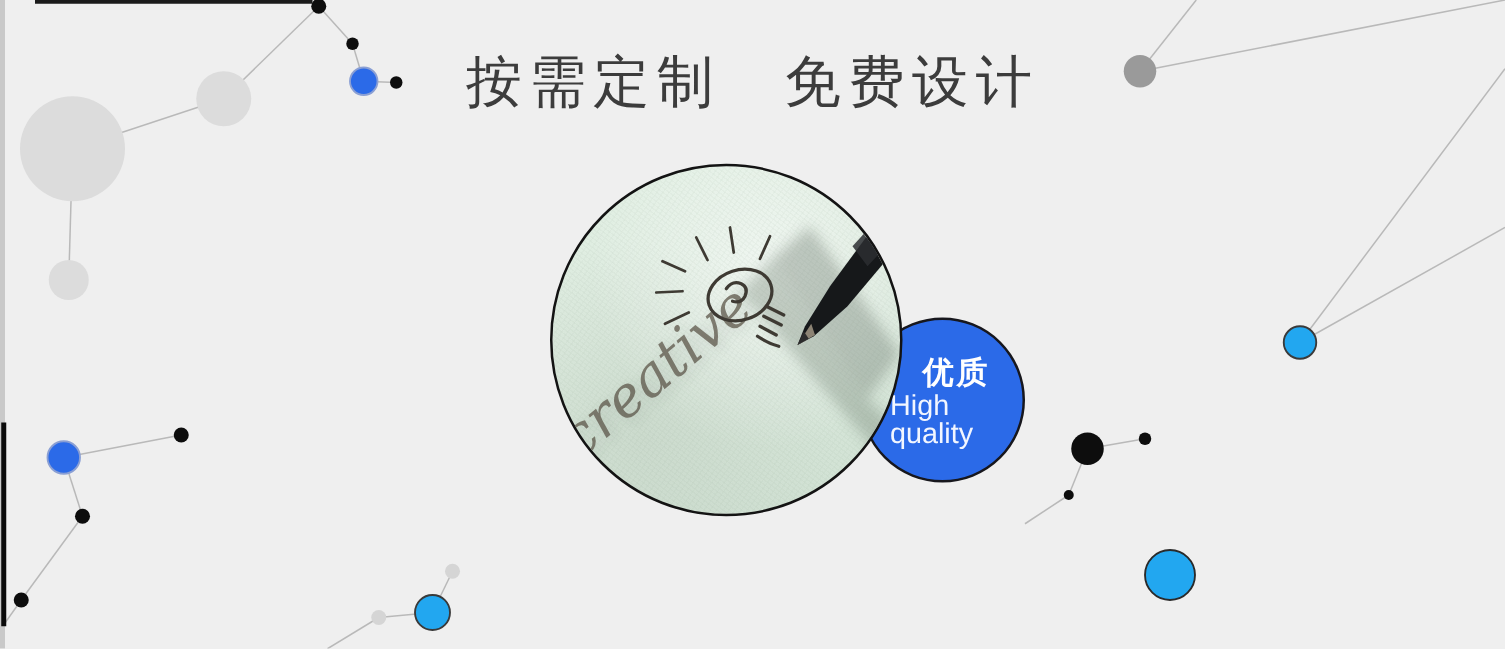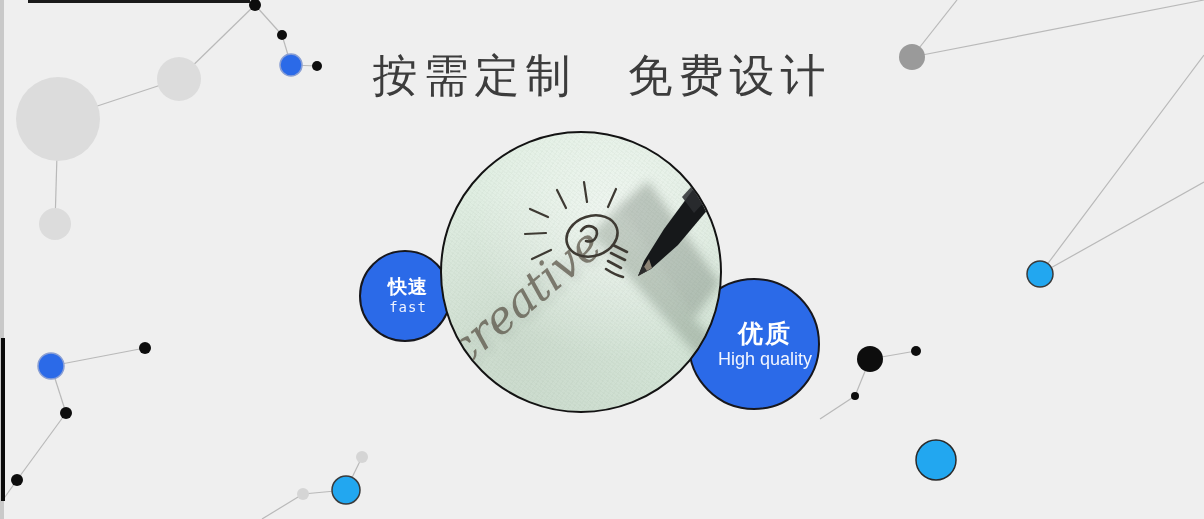--- a/index.html
+++ b/index.html
@@ -40,21 +40,21 @@
   .edge-strip-top-black {
     position: absolute;
     left: 28px; top: 0px;
     width: 222px; height: 3px;
     background: #1b1b1b;
   }
 
   
   .headline {
     position: absolute;
-    left: 0; top: 46px;
+    left: 0; top: 36px;
     width: 1204px;
     text-align: center;
     font-size: 45px;
     line-height: 60px;
     letter-spacing: 6px;
     color: #3c3c3c;
     font-weight: 400;
     white-space: pre;
   }
 
@@ -87,37 +87,37 @@
   .bubble-fast .en {
     color: #eef3ff;
     font-size: 14px;
     line-height: 18px;
     letter-spacing: 1px;
     font-family: "DejaVu Sans Mono", "Liberation Mono", monospace;
     margin-left: 6px;
   }
 
   .bubble-quality {
-    left: 688px; top: 278px;
+    left: 688px; top: 254px;
     width: 132px; height: 132px;
     background: #2b6ae8;
     border: 2px solid #17171d;
     z-index: 2;
   }
   .bubble-quality .zh {
     color: #ffffff;
     font-size: 25px;
     font-weight: bold;
     letter-spacing: 2px;
     line-height: 30px;
     margin-left: 22px;
   }
   .bubble-quality .en {
     color: #f2f6ff;
-    font-size: 18px;
+    font-size: 23px;
     line-height: 22px;
     margin-left: 22px;
   }
 
   
   .bubble-photo {
     left: 440px; top: 131px;
     width: 282px; height: 282px;
     border: 2px solid #131313;
     overflow: hidden;
@@ -213,24 +213,20 @@
         <circle cx="936" cy="460" r="20" fill="#22a7f0" stroke="#2a2a2a" stroke-width="1.5"></circle>
       </g>
   </svg>
 
   <div class="edge-strip-left-gray"></div>
   <div class="edge-strip-left-black"></div>
   <div class="edge-strip-top-black"></div>
 
   <div class="headline">按需定制　免费设计</div>
 
-  <div class="bubble bubble-fast">
-    <span class="zh">快速</span>
-    <span class="en">fast</span>
-  </div>
 
   <div class="bubble bubble-quality">
     <span class="zh">优质</span>
     <span class="en">High quality</span>
   </div>
 
   <div class="bubble bubble-photo">
     <div class="photo-noise"></div>
     <svg class="photo-art" width="278" height="278" viewBox="0 0 278 278" aria-hidden="true">
       <defs>

